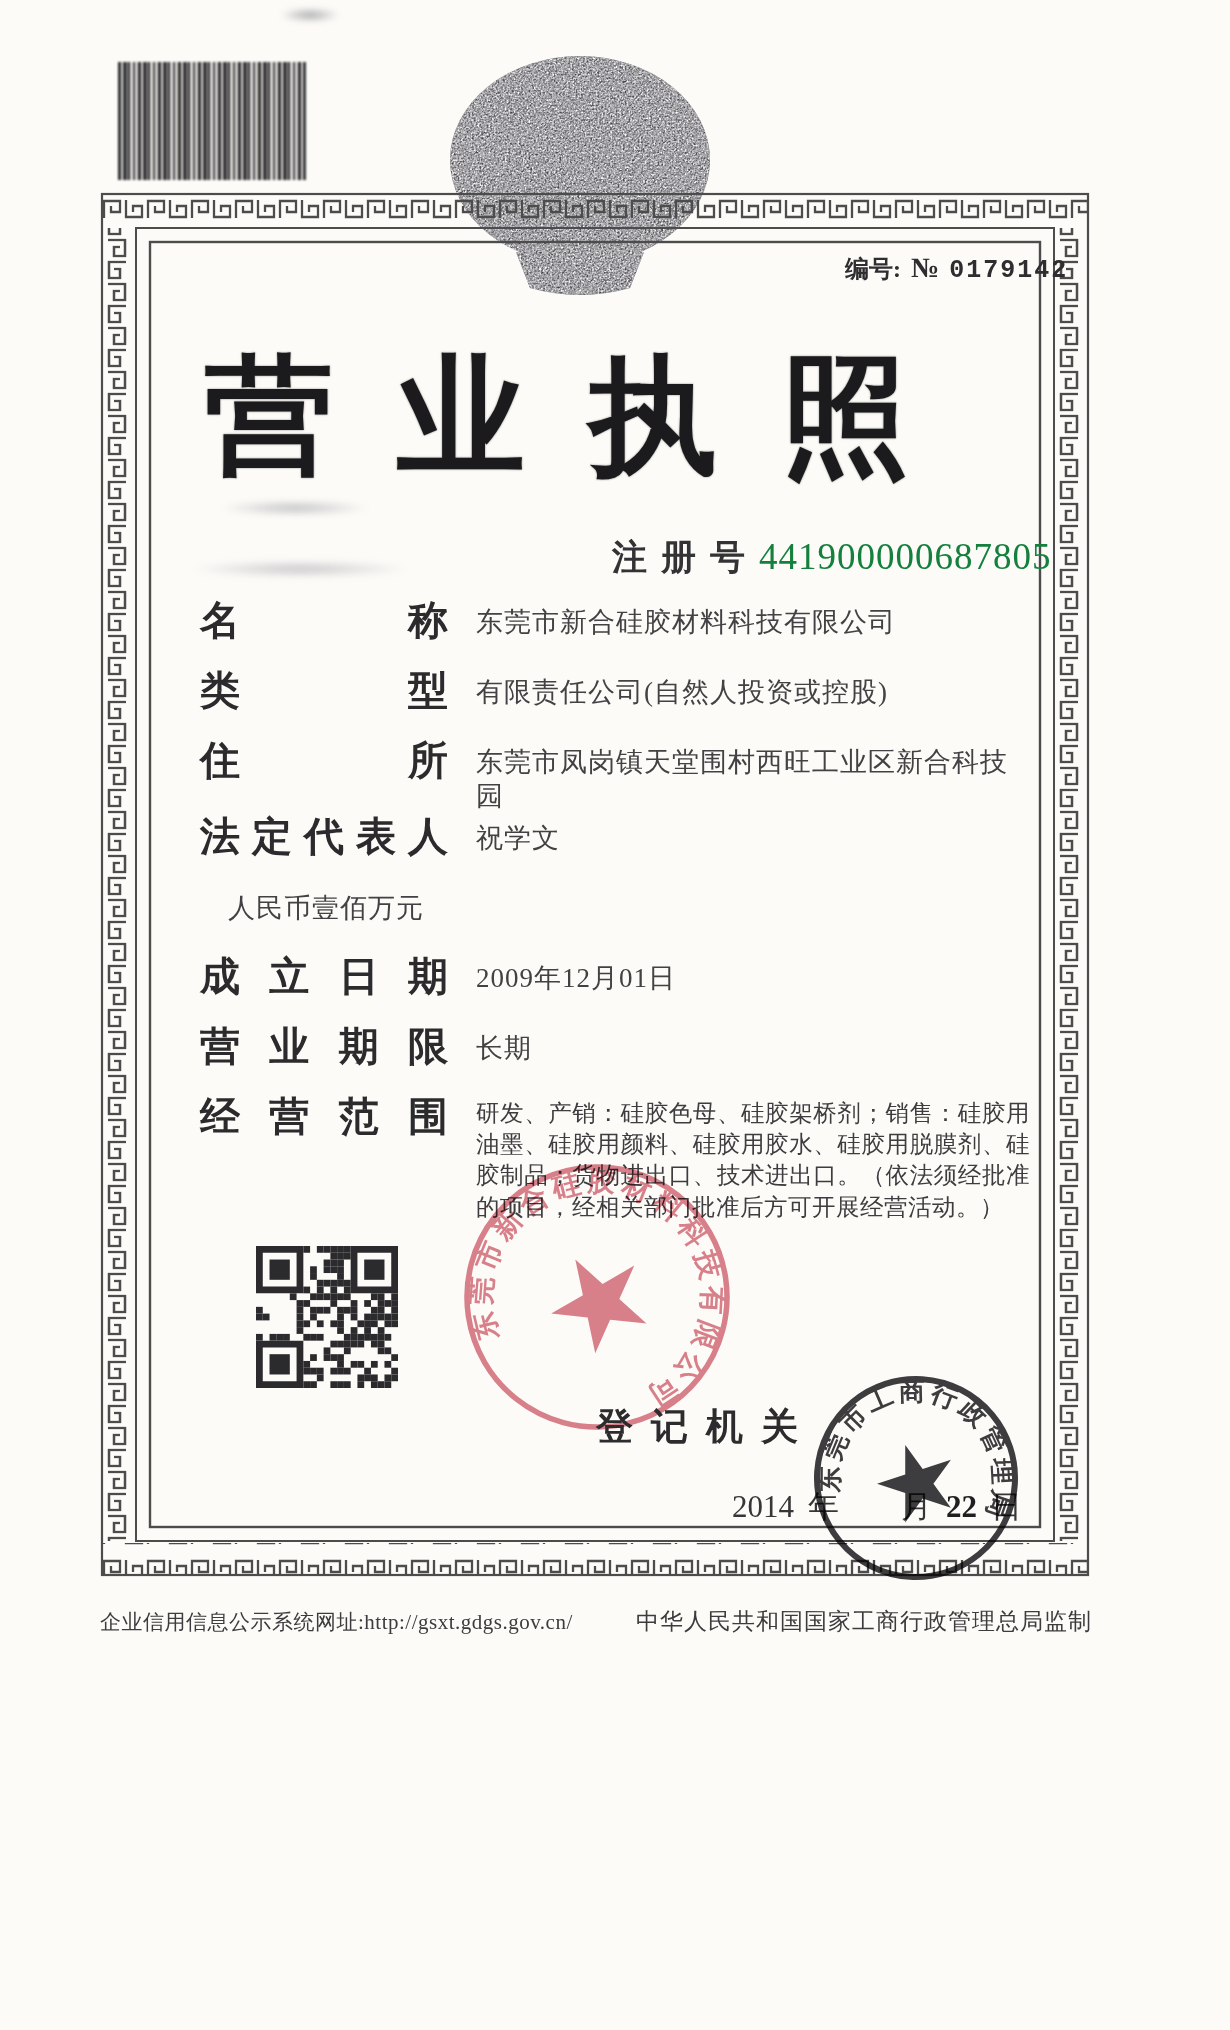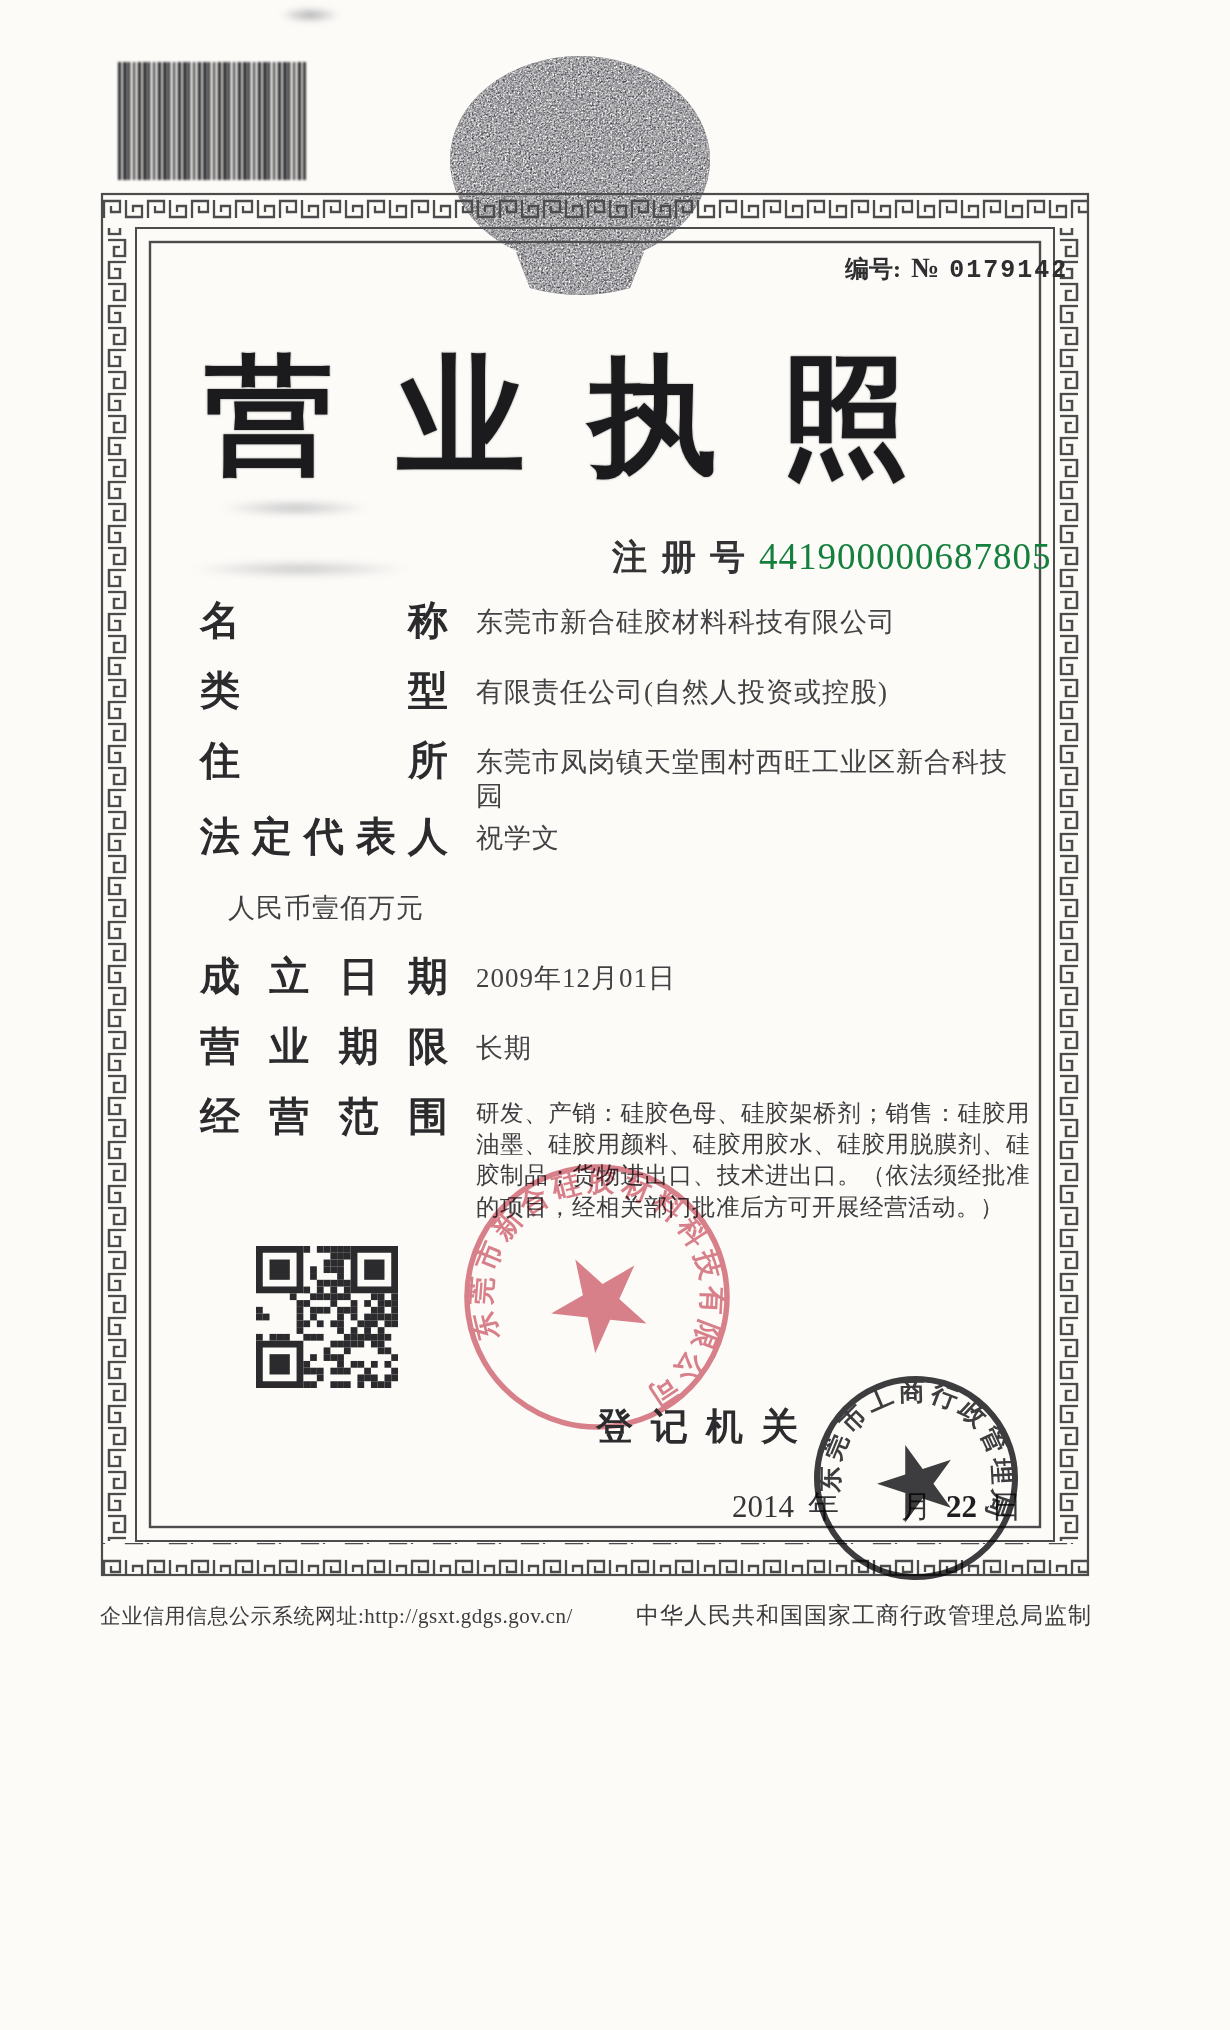--- a/index.html
+++ b/index.html
@@ -80,21 +80,21 @@
   }
   .date-line .gap-m{margin-left:48px;}
   .date-line .day{font-weight:700;color:#1f1f21;}
   .black-stamp{position:absolute;left:806px;top:1368px;width:220px;height:220px;mix-blend-mode:multiply;opacity:.95;}
   .footer{
     position:absolute;left:100px;top:1600px;width:992px;
     display:flex;justify-content:space-between;align-items:baseline;
     color:#3c3c3e;
   }
   .footer .left{font-size:21px;letter-spacing:.5px;}
-  .footer .right{font-size:23px;letter-spacing:1px;}
+  .footer .right{font-size:23px;letter-spacing:1px;margin-top:6px;}
 </style>
 </head>
 <body>
 
 <div class="page">
 
   <div class="smudge s1"></div>
   <div class="smudge s2"></div>
   <div class="smudge s3"></div>
 

